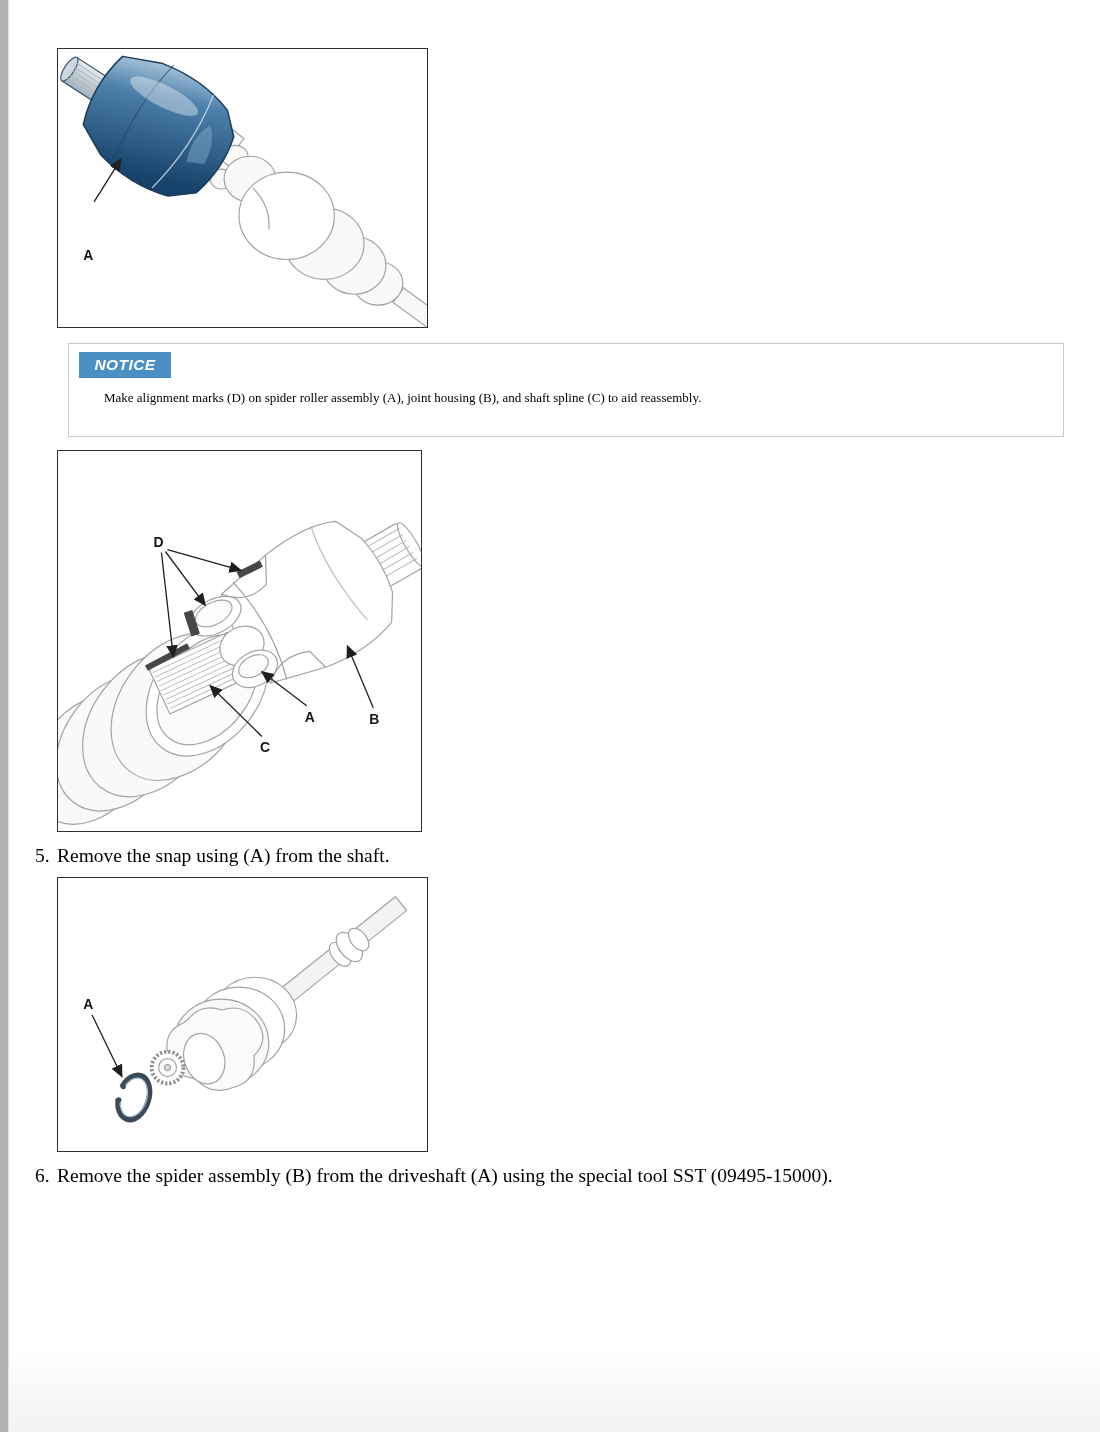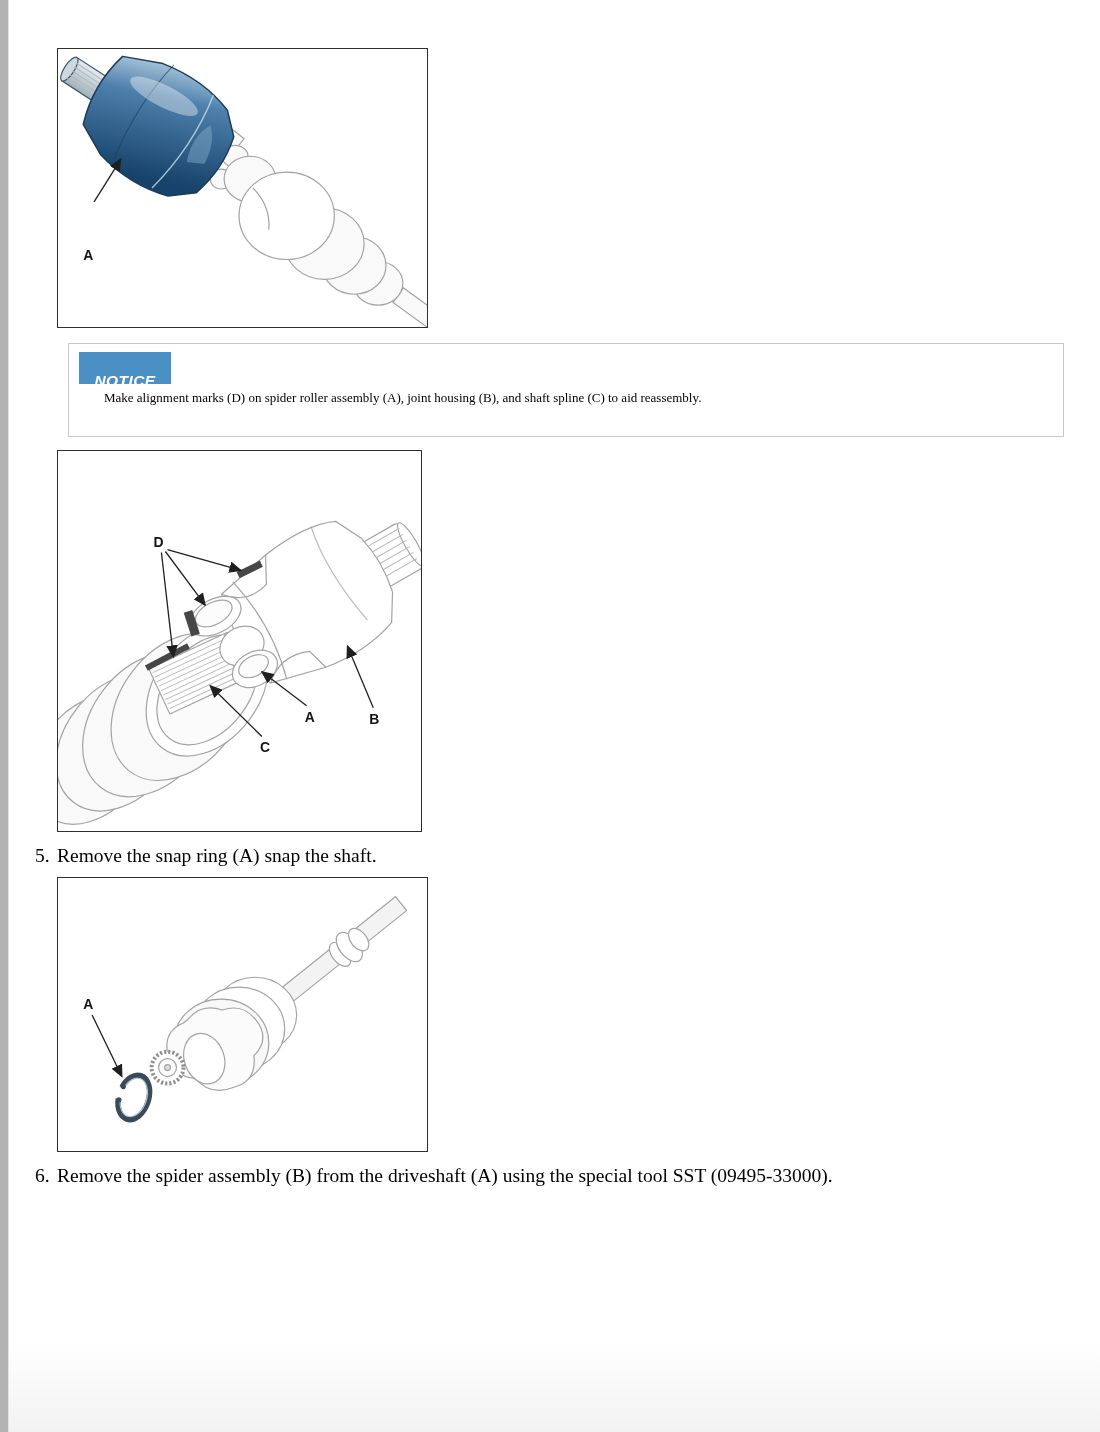--- a/index.html
+++ b/index.html
@@ -11,21 +11,21 @@
   .bottom-fade{position:absolute;left:9px;bottom:0;width:1091px;height:90px;
     background:linear-gradient(to bottom, rgba(0,0,0,0), rgba(0,0,0,0.05));}
   .figure{position:absolute;border:1.5px solid #2e2e2e;background:#fff;box-sizing:border-box;}
   #fig1{left:57px;top:48px;width:371px;height:280px;}
   #fig2{left:57px;top:450px;width:365px;height:382px;}
   #fig3{left:57px;top:877px;width:371px;height:275px;}
   .figure svg{display:block;width:100%;height:100%;}
   .notice-box{position:absolute;left:68px;top:343px;width:996px;height:94px;
     border:1px solid #c9c9c9;box-sizing:border-box;background:#fff;}
   .notice-tag{position:absolute;left:10px;top:8px;min-width:92px;height:26px;line-height:26px;
-    background:var(--notice-blue,#4b90c4);color:#fff;text-align:center;padding:16px 14px;box-sizing:border-box;
+    background:var(--notice-blue,#4b90c4);color:#fff;text-align:center;padding:0 14px;box-sizing:border-box;
     font-family:"Liberation Sans", sans-serif;font-weight:bold;font-style:italic;font-size:15.5px;letter-spacing:0.4px;}
   .notice-text{position:absolute;left:35px;top:40px;width:920px;font-size:13px;line-height:27px;}
   .step{position:absolute;left:35px;font-size:19.5px;white-space:nowrap;}
   #step5{top:845px;}
   #step6{top:1165px;}
   .step .num{display:inline-block;width:22px;}
   
   .art{stroke:#a3a3a3;fill:#f9f9f9;stroke-width:1.2;}
   .art-fill-white{fill:#ffffff;}
   .hatch{stroke:#b8b8b8;stroke-width:1;}
@@ -174,21 +174,21 @@
         <line x1="250" y1="256" x2="205" y2="222" class="callout" marker-end="url(#ah2)"></line>
         <text x="313" y="274" class="lbl">B</text>
         <line x1="317" y1="258" x2="291" y2="196" class="callout" marker-end="url(#ah2)"></line>
         <text x="203" y="303" class="lbl">C</text>
         <line x1="205" y1="287" x2="153" y2="236" class="callout" marker-end="url(#ah2)"></line>
       </g>
     </svg>
   </div>
 
   <div class="step" id="step5">
-    <span class="num">5.</span><span>Remove the snap ring (A) snap the shaft.</span>
+    <span class="num">5.</span><span>Remove the snap using (A) from the shaft.</span>
   </div>
 
   <div class="figure" id="fig3">
     <svg viewBox="0 0 371 275">
       <defs>
         <marker id="ah3" markerWidth="11" markerHeight="9" refX="9" refY="4.5" orient="auto">
           <polygon points="0,0 10,4.5 0,9" fill="#1f1f1f"></polygon>
         </marker>
       </defs>
 
@@ -219,17 +219,17 @@
       </g>
 
       <g>
         <text x="25" y="132" class="lbl">A</text>
         <line x1="34" y1="138" x2="64" y2="200" class="callout" marker-end="url(#ah3)"></line>
       </g>
     </svg>
   </div>
 
   <div class="step" id="step6">
-    <span class="num">6.</span><span>Remove the spider assembly (B) from the driveshaft (A) using the special tool SST (09495-33000).</span>
+    <span class="num">6.</span><span>Remove the spider assembly (B) from the driveshaft (A) using the special tool SST (09495-15000).</span>
   </div>
 
   <div class="bottom-fade"></div>
 </div>
 
 </body></html>

